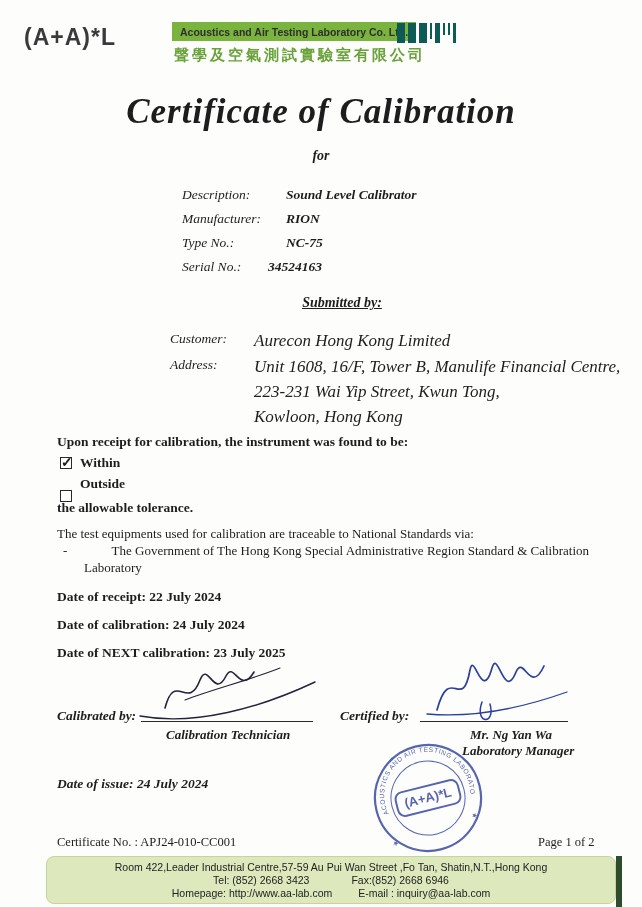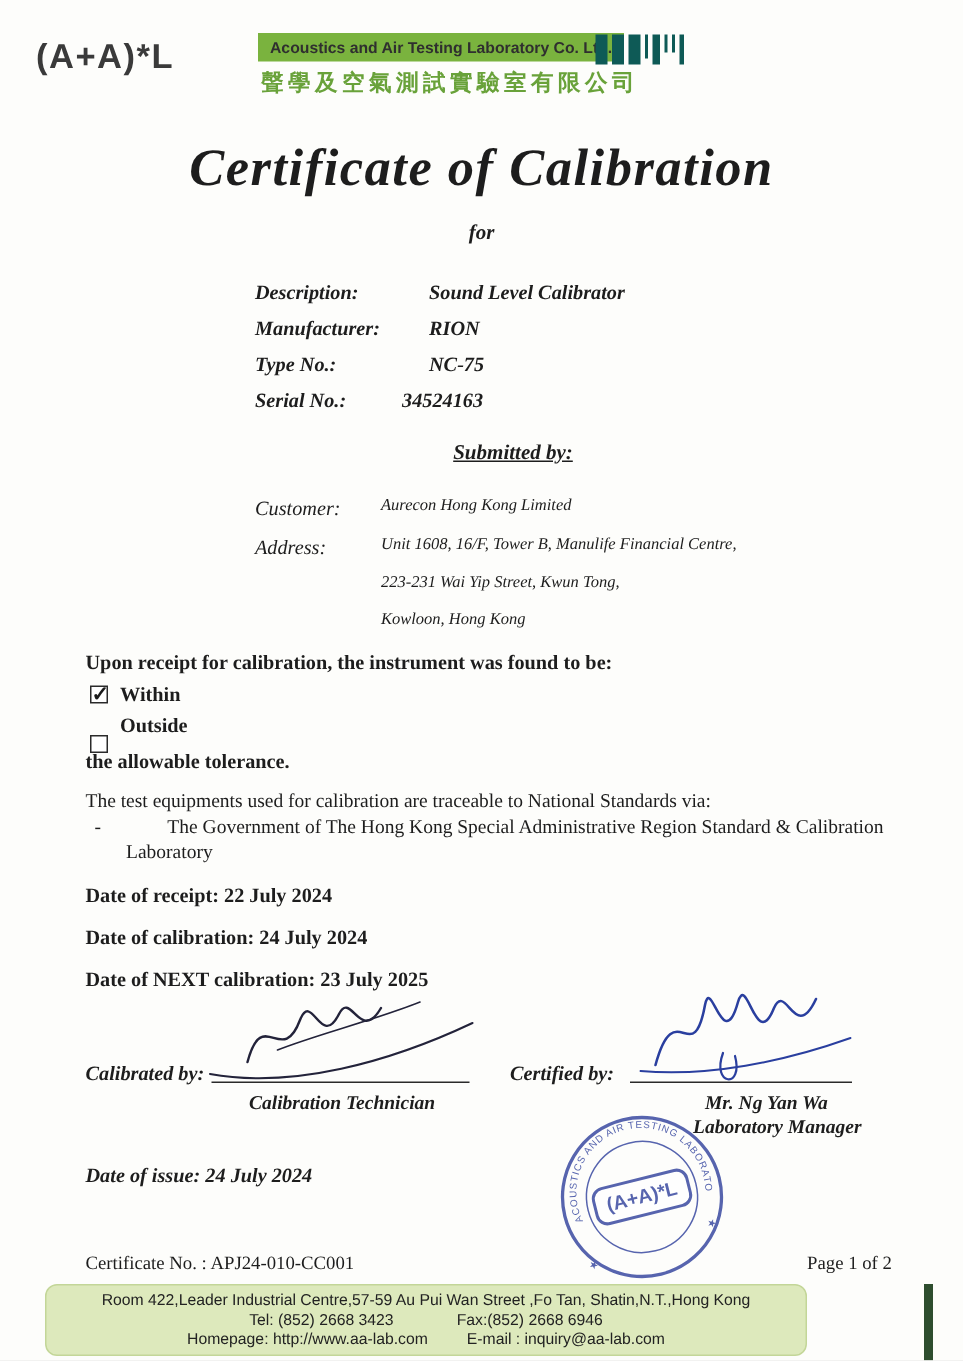--- a/index.html
+++ b/index.html
@@ -17,24 +17,24 @@
   .banner { background:#7ab33e; color:#2f2f2f; font-size:10.5px; font-weight:bold;
             padding:4px 8px 3px 8px; font-family:"Liberation Sans", sans-serif; }
   .company-zh { color:#69a23a; font-size:15px; font-weight:bold; letter-spacing:3px; font-family:"Liberation Sans", sans-serif; }
   .barcode { display:flex; align-items:flex-start; gap:3px; height:22px; }
   .bar { background:#0e5a56; }
 
   
   .title { font-size:35px; font-weight:bold; font-style:italic; letter-spacing:1px; }
   .forword { font-size:14px; font-weight:bold; font-style:italic; }
 
-  .field-label { font-size:13.5px; font-weight:bold; font-style:italic; }
+  .field-label { font-size:13.5px; font-weight:normal; font-style:italic;margin-left:12px; }
   .field-value { font-size:13.5px; font-weight:bold; font-style:italic; }
   .addr-label { font-size:13.5px; font-style:italic; }
-  .addr-value { font-size:11px; font-style:italic; }
+  .addr-value { font-size:17px; font-style:italic; }
 
   .submitted { font-size:14px; font-weight:bold; font-style:italic; text-decoration:underline; }
 
   .body-b { font-size:13.5px; font-weight:bold; }
   .body-r { font-size:13px; }
 
   .checkbox { width:12px; height:12px; border:1.5px solid #2a2a2a; position:relative; background:#fff; }
   .checkbox .mark { position:absolute; left:0px; top:-4px; font-size:14px; font-weight:bold; color:#1a1a1a; }
 
   .sig-line { border-bottom:1.2px solid #2a2a2a; }
@@ -172,21 +172,21 @@
       <rect x="24" y="44" width="64" height="24" rx="7" fill="#ffffff" stroke="#4958a8" stroke-width="2"></rect>
       <text x="56" y="60" text-anchor="middle" font-size="13" font-weight="bold" fill="#4958a8" font-family="Liberation Sans, sans-serif">(A+A)*L</text>
       <text x="10" y="92" font-size="7" fill="#4958a8" transform="rotate(40 10 92)">★</text>
       <text x="96" y="88" font-size="7" fill="#4958a8" transform="rotate(-40 96 88)">★</text>
     </svg>
   </div>
 
   <div class="abs meta" style="left:57px; top:835px;">Certificate No. : APJ24-010-CC001</div>
   <div class="abs meta" style="left:538px; top:835px;">Page 1 of 2</div>
 
-  <div class="abs footer-box" style="left:30px; top:856px; width:508px; height:48px;">
+  <div class="abs footer-box" style="left:46px; top:856px; width:570px; height:48px;">
     <div>Room 422,Leader Industrial Centre,57-59 Au Pui Wan Street ,Fo Tan, Shatin,N.T.,Hong Kong</div>
     <div class="footer-row">
       <span>Tel: (852) 2668 3423</span>
       <span>Fax:(852) 2668 6946</span>
     </div>
     <div class="footer-row2">
       <span>Homepage: http://www.aa-lab.com</span>
       <span>E-mail : inquiry@aa-lab.com</span>
     </div>
   </div>

